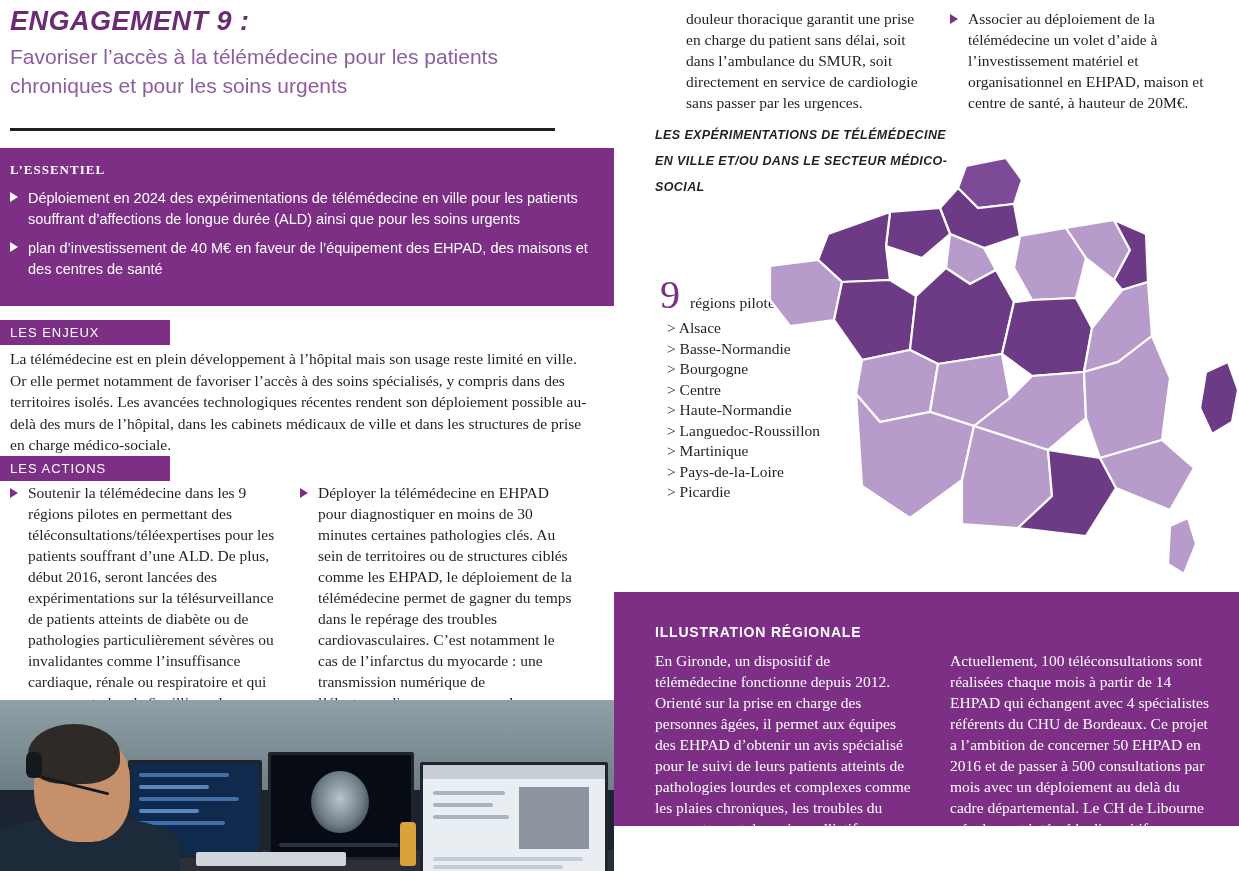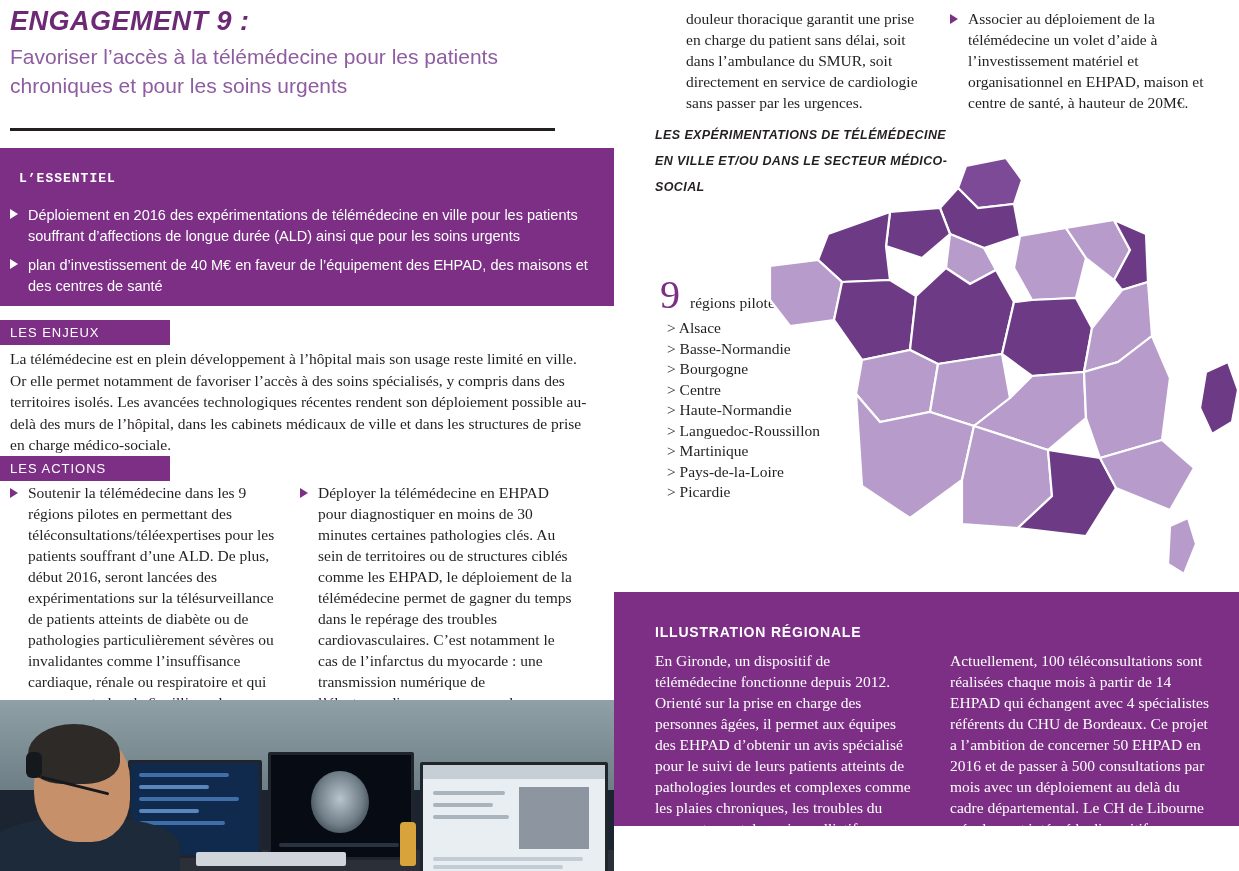--- a/index.html
+++ b/index.html
@@ -63,23 +63,23 @@
   .essentiel {
     position: absolute;
     left: 0;
     top: 148px;
     width: 614px;
     height: 158px;
     background: #7c2f85;
     color: #ffffff;
   }
   .essentiel h3 {
-    margin: 9px;
+    margin: 0;
     padding: 14px 0 6px 10px;
-    font-family: Liberation Mono, monospace;
+    font-family: Liberation Serif, serif;
     font-size: 13px;
     font-weight: bold;
     letter-spacing: 1px;
   }
   .bullet-row {
     display: flex;
     align-items: flex-start;
     padding: 4px 18px 4px 10px;
   }
   .bullet-row .tri {
@@ -343,21 +343,21 @@
   <div class="left-col">
 
     <div class="engagement-title">ENGAGEMENT 9 :</div>
     <div class="engagement-sub">Favoriser l’accès à la télémédecine pour les patients chroniques et pour les soins urgents</div>
     <div class="title-rule"></div>
 
     <div class="essentiel">
       <h3>L’ESSENTIEL</h3>
       <div class="bullet-row">
         <span class="tri"></span>
-        <span class="btext">Déploiement en 2016 des expérimentations de télémédecine en ville pour les patients souffrant d’affections de longue durée (ALD) ainsi que pour les soins urgents</span>
+        <span class="btext">Déploiement en 2024 des expérimentations de télémédecine en ville pour les patients souffrant d’affections de longue durée (ALD) ainsi que pour les soins urgents</span>
       </div>
       <div class="bullet-row">
         <span class="tri"></span>
         <span class="btext">plan d’investissement de 40 M€ en faveur de l’équipement des EHPAD, des maisons et des centres de santé</span>
       </div>
     </div>
 
     <div class="tag tag-enjeux">LES ENJEUX</div>
     <div class="enjeux-text">La télémédecine est en plein développement à l’hôpital mais son usage reste limité en ville. Or elle permet notamment de favoriser l’accès à des soins spécialisés, y compris dans des territoires isolés. Les avancées technologiques récentes rendent son déploiement possible au-delà des murs de l’hôpital, dans les cabinets médicaux de ville et dans les structures de prise en charge médico-sociale.</div>
 

